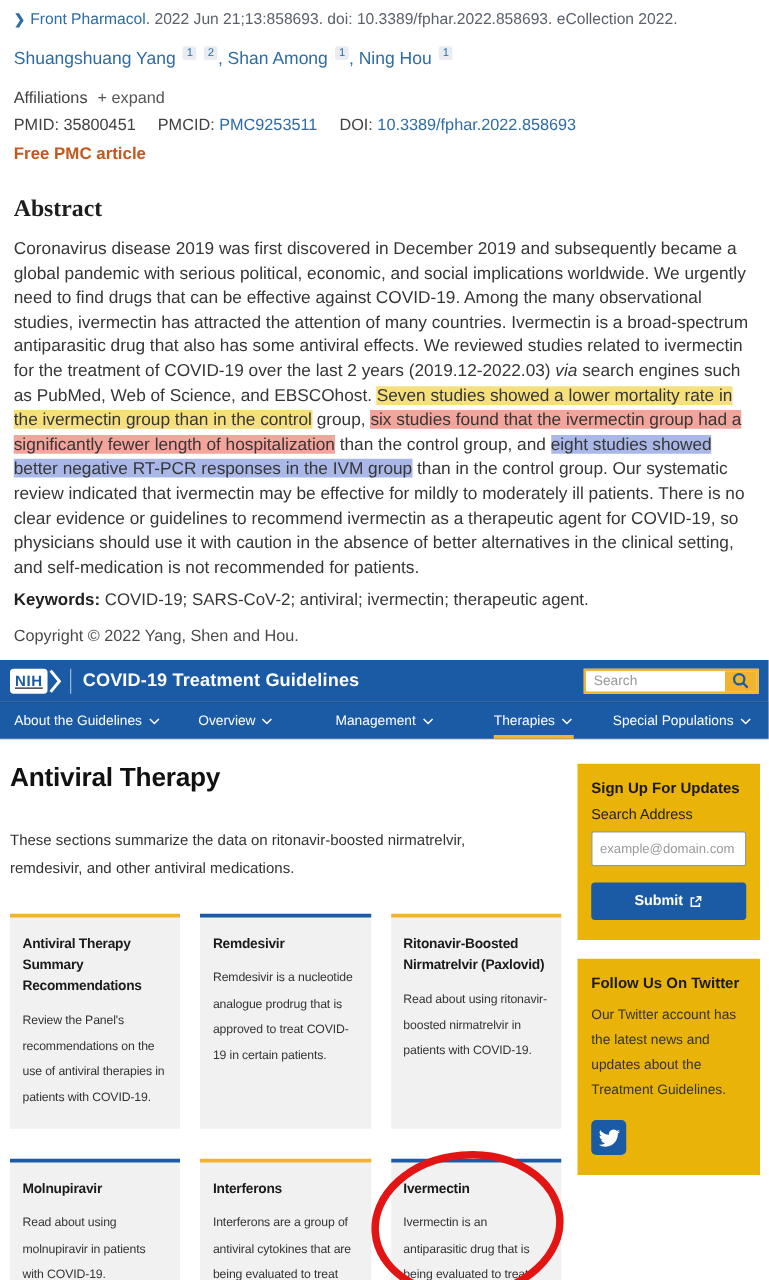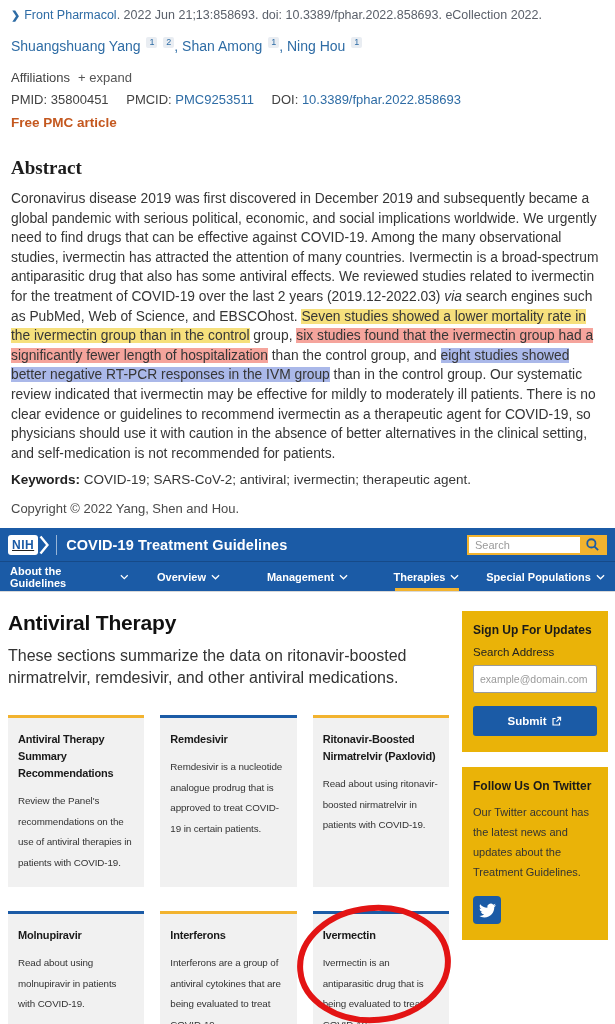--- a/index.html
+++ b/index.html
@@ -77,31 +77,31 @@
     width:25px;background:var(--accent-yellow);border:none;display:flex;
     align-items:center;justify-content:center;cursor:pointer;padding:0;
   }
   .nih-nav{
     background:var(--nih-blue);height:30px;display:flex;
     padding:0 10px;border-top:1px solid rgba(0,0,0,0.18);
     box-shadow:0 1px 0 #d9d9d9;
   }
   .nav-item{
     flex:1;display:flex;align-items:center;justify-content:center;
-    color:#fff;font-size:11px;font-weight:700;cursor:pointer;position:relative;gap:5px;
+    color:#fff;font-size:11px;font-weight:400;cursor:pointer;position:relative;gap:5px;
   }
   .nav-item.active::after{
     content:"";position:absolute;bottom:0;left:50%;transform:translateX(-50%);
     width:64px;height:3px;background:var(--accent-yellow);
   }
   
   .content{display:flex;padding:20px 7px 0 8px;gap:13px;}
   .main-col{width:442px;}
   .page-h1{font-size:21px;font-weight:bold;color:#111;letter-spacing:-0.2px;}
-  .intro{margin-top:10px;font-size:16px;line-height:22px;color:#333;max-width:402px;}
+  .intro{margin-top:26px;font-size:12px;line-height:22px;color:#333;max-width:402px;}
   .cards{
     margin-top:26px;display:grid;grid-template-columns:repeat(3,1fr);
     column-gap:16px;row-gap:24px;
   }
   .card{
     background:var(--card-bg);padding:13px 10px 14px 10px;cursor:pointer;position:relative;
   }
   .card.accent-yellow{border-top:3px solid var(--accent-yellow);}
   .card.accent-blue{border-top:3px solid var(--nih-blue);}
   .card:nth-child(-n+3){min-height:150px;}

